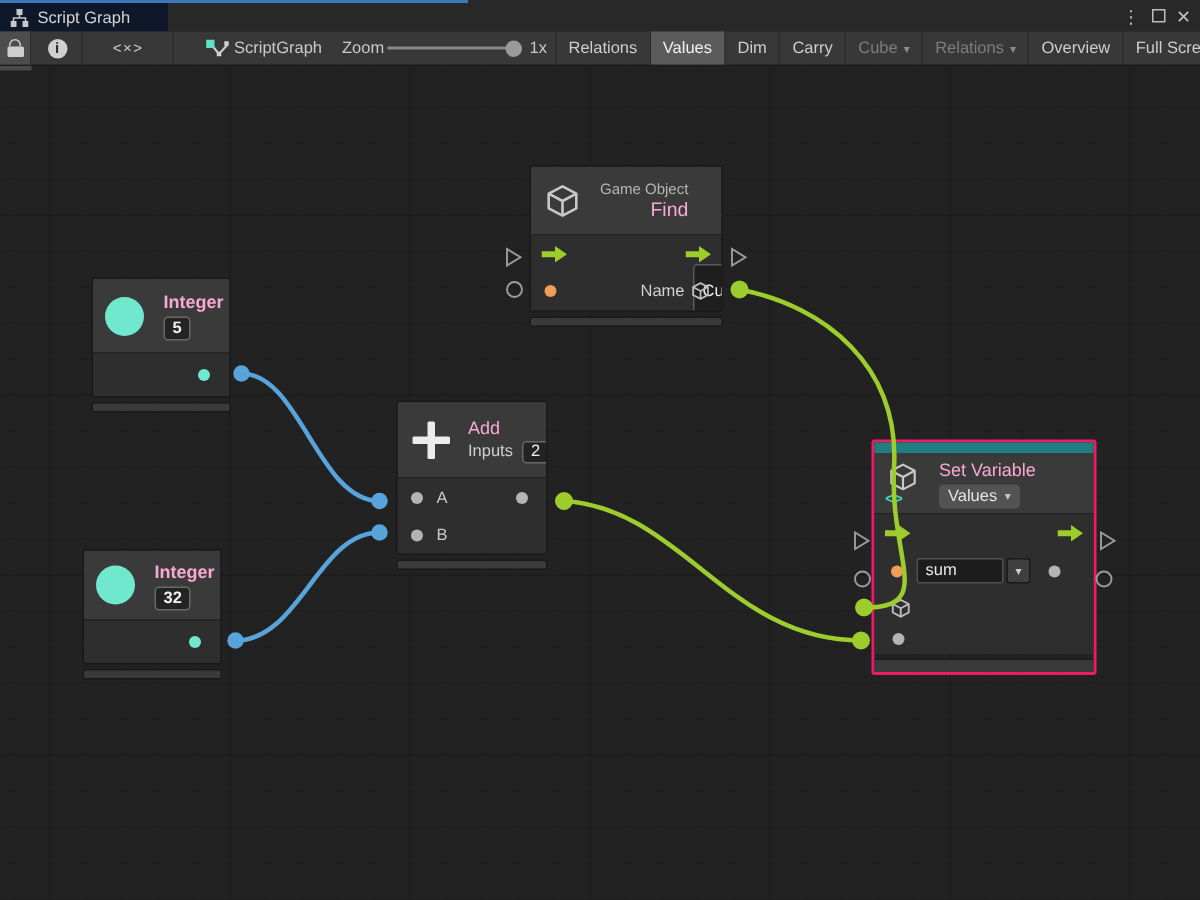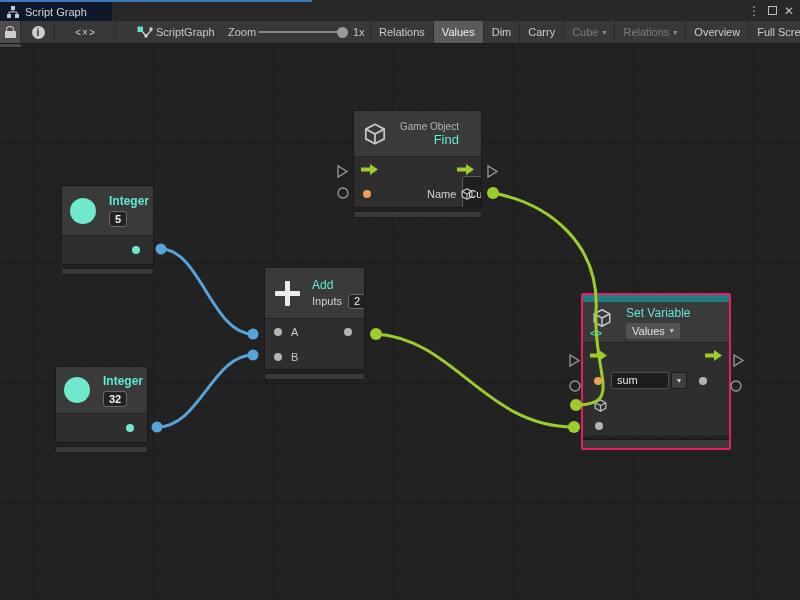--- a/index.html
+++ b/index.html
@@ -57,21 +57,21 @@
   .corner-strip { position:absolute; left:0; top:0; width:21px; height:3px; background:#4a4a4a; }
 
   .wires { position:absolute; left:0; top:0; width:800px; height:556px; pointer-events:none; z-index:3; }
 
   
   .node { position:absolute; z-index:2; }
   .n-main { border:1px solid #191919; border-radius:2px; overflow:hidden; }
   .n-header { background:#3a3a3a; display:flex; align-items:center; }
   .n-body { background:#2e2e2e; border-top:1px solid #232323; position:relative; }
   .n-footer { height:7px; background:#3a3a3a; border:1px solid #191919; border-radius:2px; margin-top:3px; }
-  .n-title { font-size:12px; color:#5eead4; }
+  .n-title { font-size:12px; color:#f9a8d4; }
   .n-cat { font-size:10px; color:#b5b5b5; }
   .vbox { display:inline-flex; align-items:center; height:16px; padding:0 5px; background:#232323;
           border:1px solid #696969; border-radius:3px; font-size:11px; color:#f0f0f0; }
   .dot { width:8px; height:8px; border-radius:50%; flex:none; }
   .dot.teal { background:#6fe8cd; } .dot.orange { background:#ee9e57; } .dot.gray { background:#b4b4b4; }
   .circle-ic { width:26px; height:26px; border-radius:50%; background:#6fe8cd; flex:none; }
   .plus-ic { position:relative; width:25px; height:25px; flex:none; }
   .plus-ic::before { content:""; position:absolute; left:10px; top:0; width:5px; height:25px; background:#ececec; border-radius:1px; }
   .plus-ic::after  { content:""; position:absolute; top:10px; left:0; height:5px; width:25px; background:#ececec; border-radius:1px; }
 

